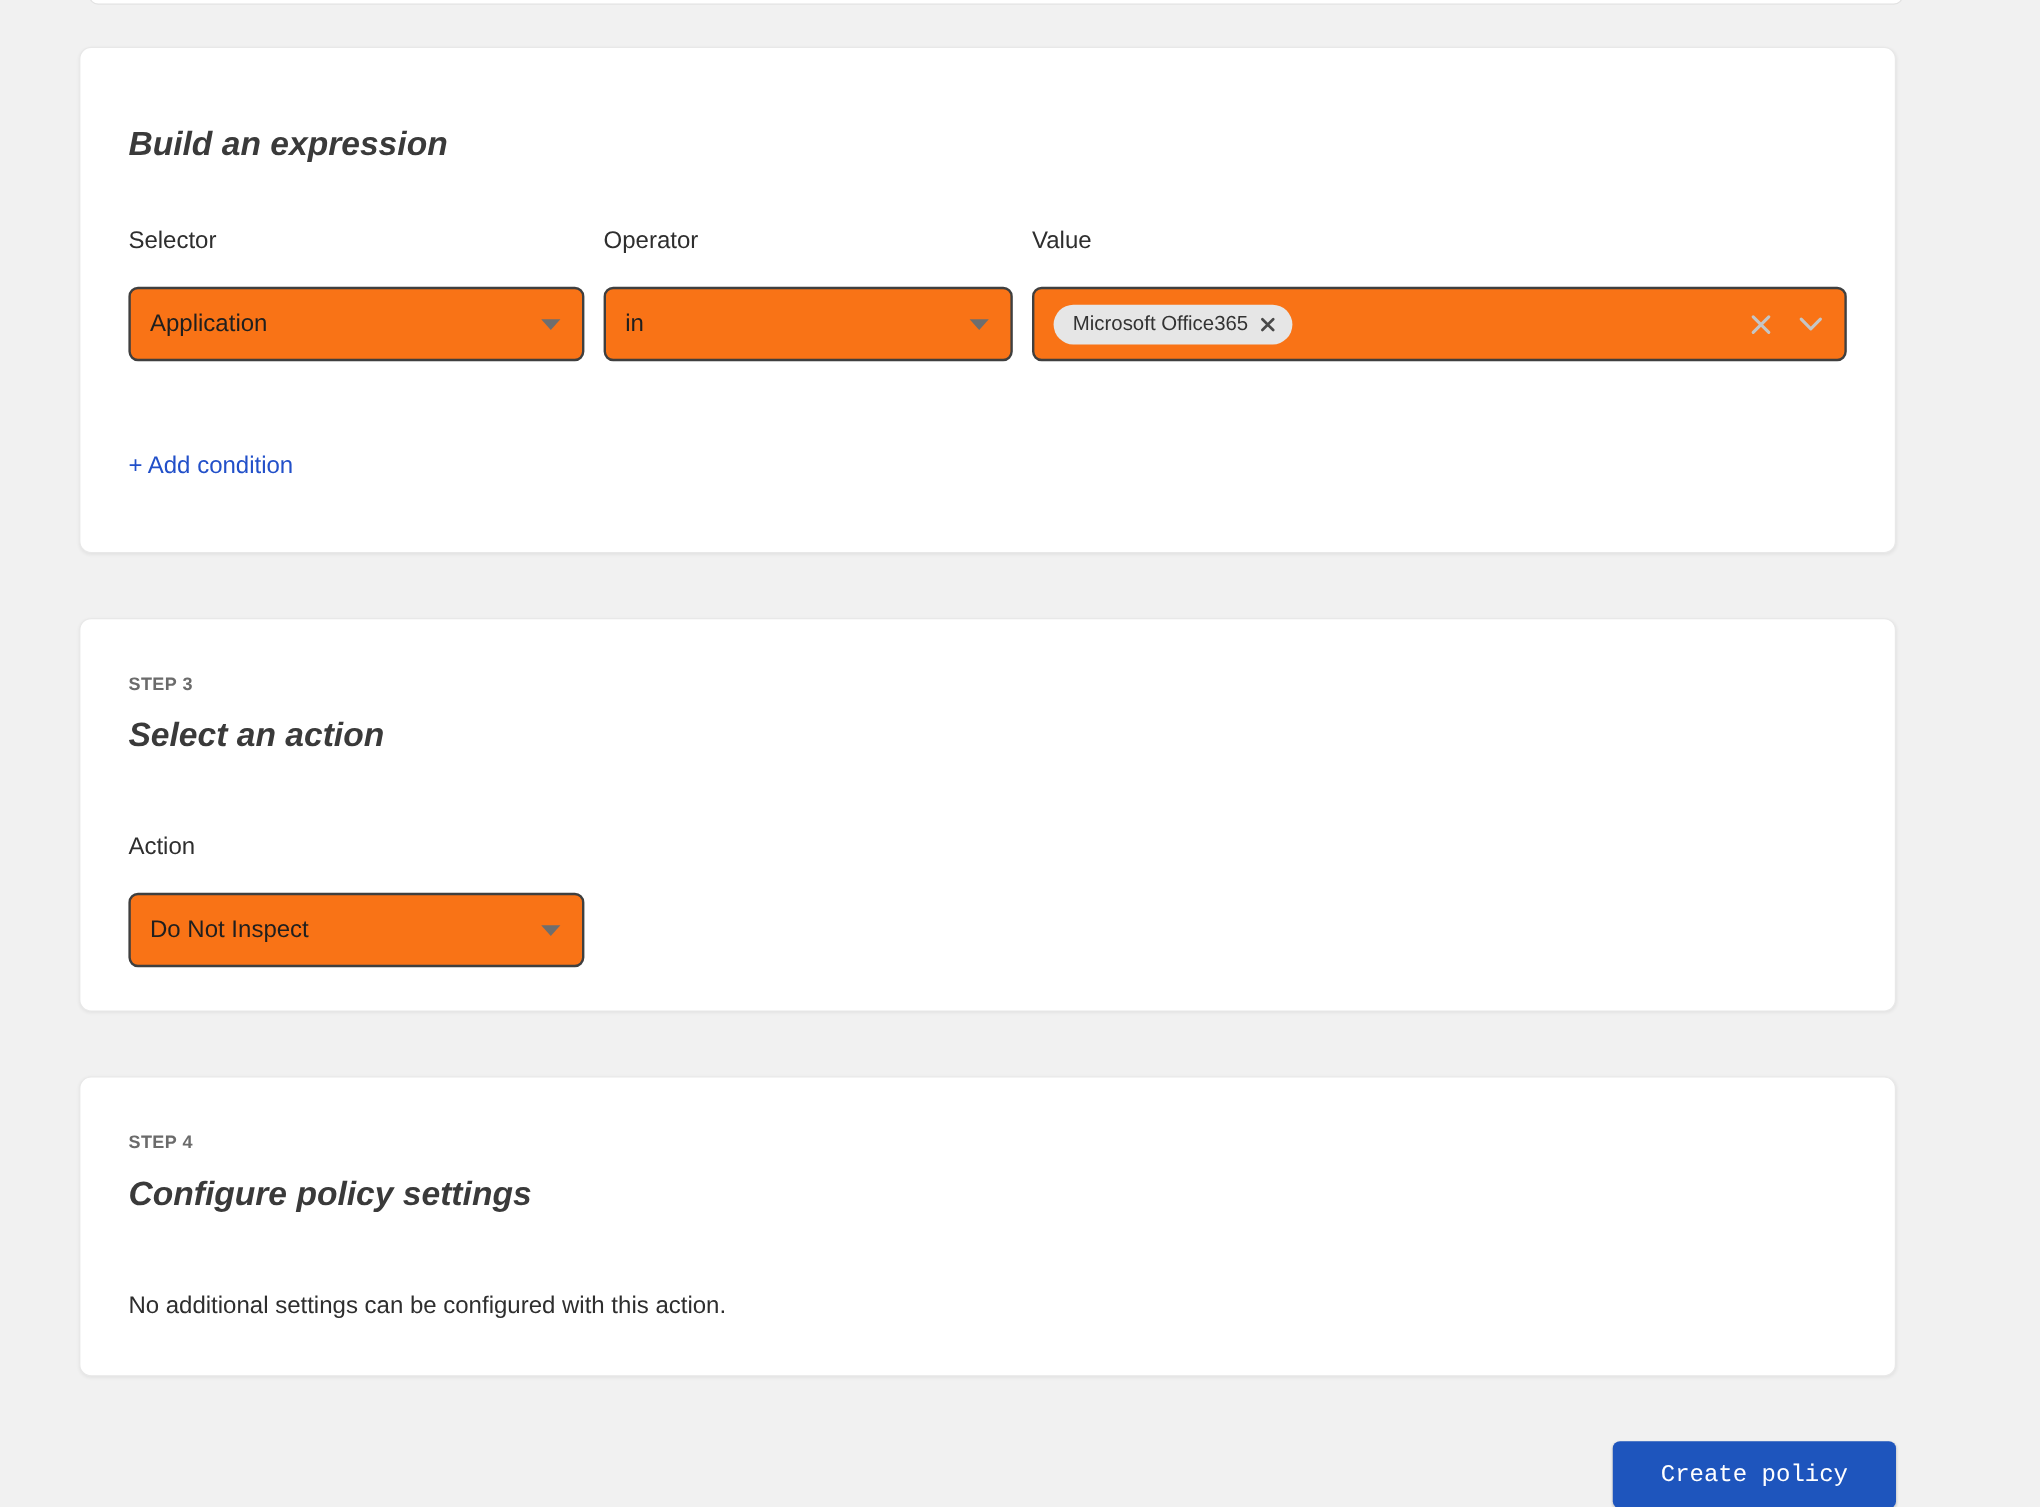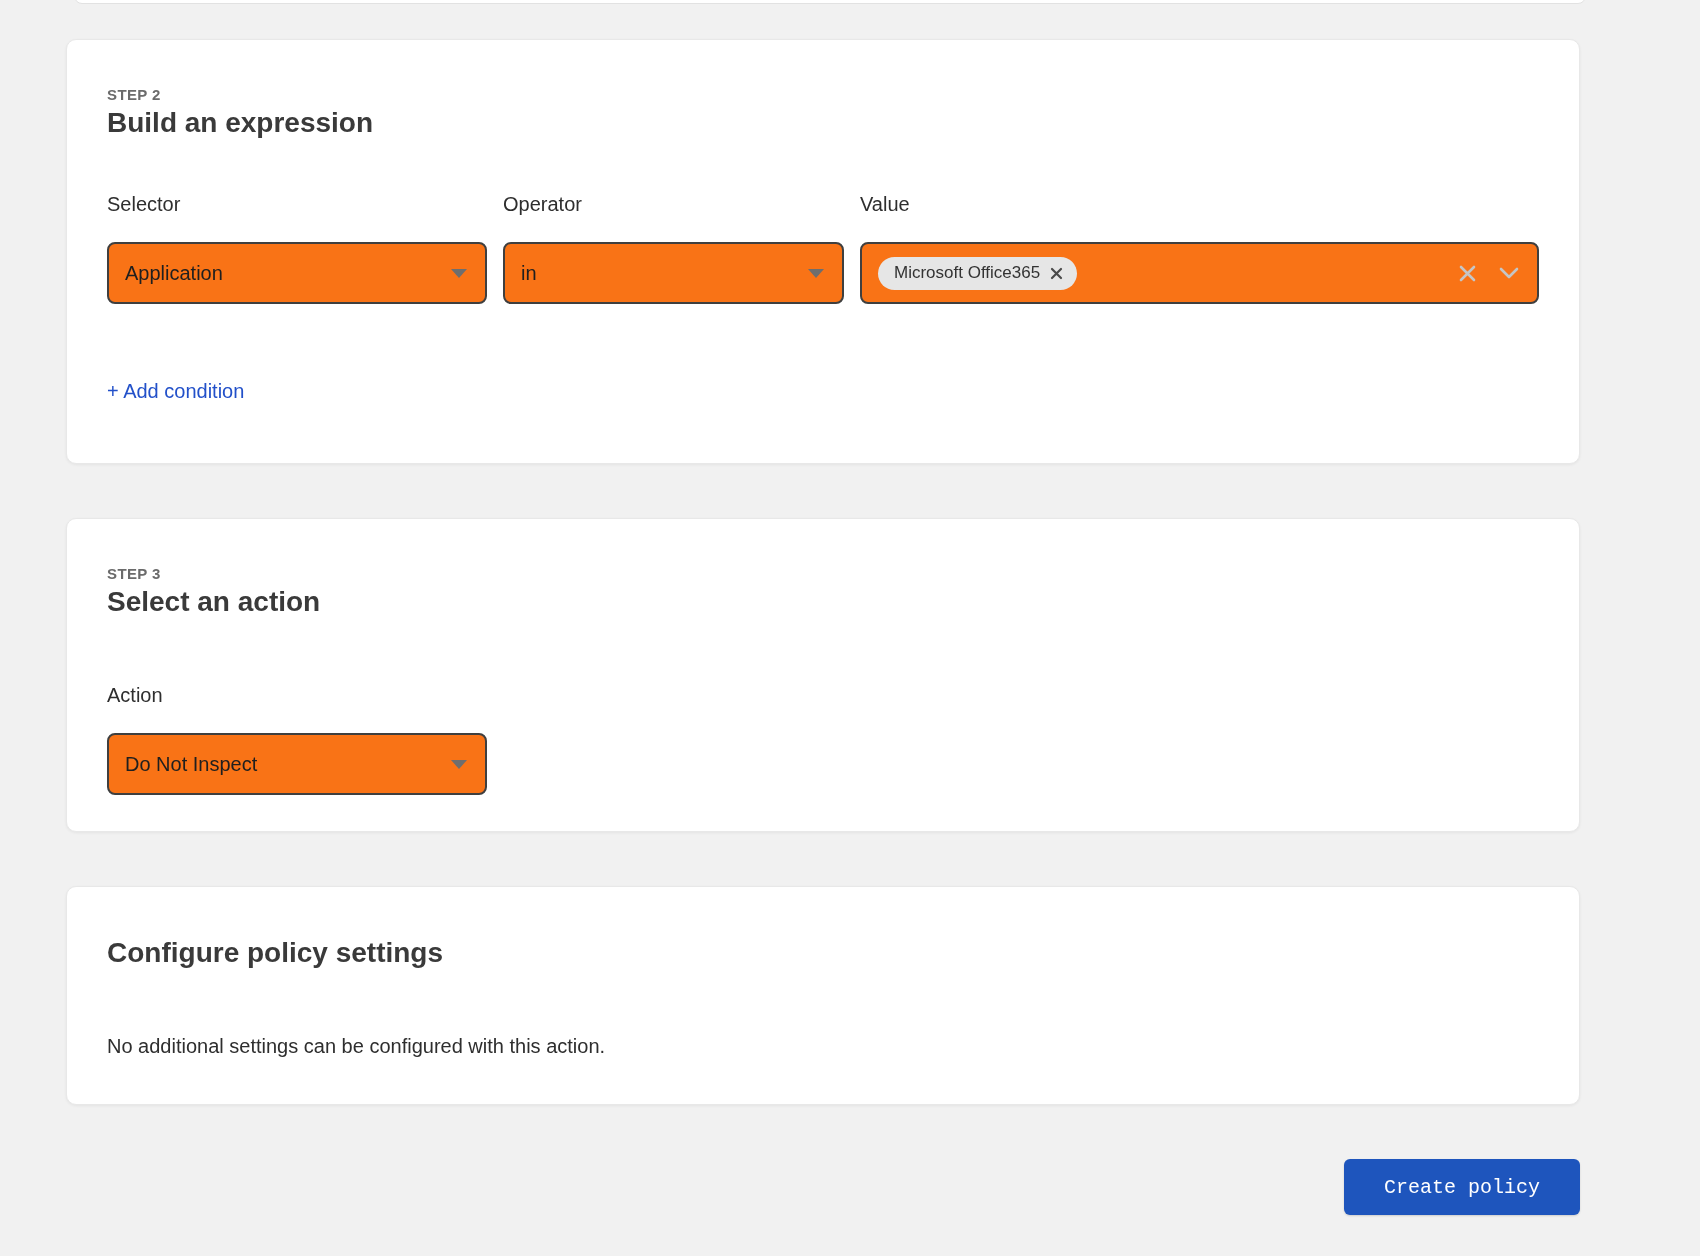--- a/index.html
+++ b/index.html
@@ -38,24 +38,25 @@
   }
 
   .step-label {
     font-size: 15px;
     font-weight: 700;
     letter-spacing: 0.4px;
     color: #6b6b6b;
   }
 
   .card-title {
-    margin-top: 4px;
+    margin-top: 18px;
     font-size: 28px;
     font-weight: 700;
     color: #3a3a3a;
+    font-style: italic;
   }
 
   .fields-row {
     margin-top: 54px;
     display: flex;
     gap: 16px;
   }
 
   .field-col { display: flex; flex-direction: column; }
   .col-selector { width: 380px; }
@@ -157,21 +158,20 @@
   }
 </style>
 </head>
 <body>
 
 <div class="top-sliver"></div>
 
 <div class="content">
 
   <section class="card">
-    <div class="step-label">STEP 2</div>
     <h2 class="card-title">Build an expression</h2>
 
     <div class="fields-row">
 
       <div class="field-col col-selector">
         <span class="field-label">Selector</span>
         <div class="select-box">
           <span class="select-value">Application</span>
           <span class="caret"></span>
         </div>
@@ -224,20 +224,21 @@
     <div class="field-col col-selector">
       <span class="field-label action-label">Action</span>
       <div class="select-box">
         <span class="select-value">Do Not Inspect</span>
         <span class="caret"></span>
       </div>
     </div>
   </section>
 
   <section class="card card-step4">
+    <div class="step-label">STEP 4</div>
     <h2 class="card-title">Configure policy settings</h2>
     <p class="settings-note">No additional settings can be configured with this action.</p>
   </section>
 
   <div class="footer-row">
     <button class="create-btn">Create policy</button>
   </div>
 
 </div>
 

